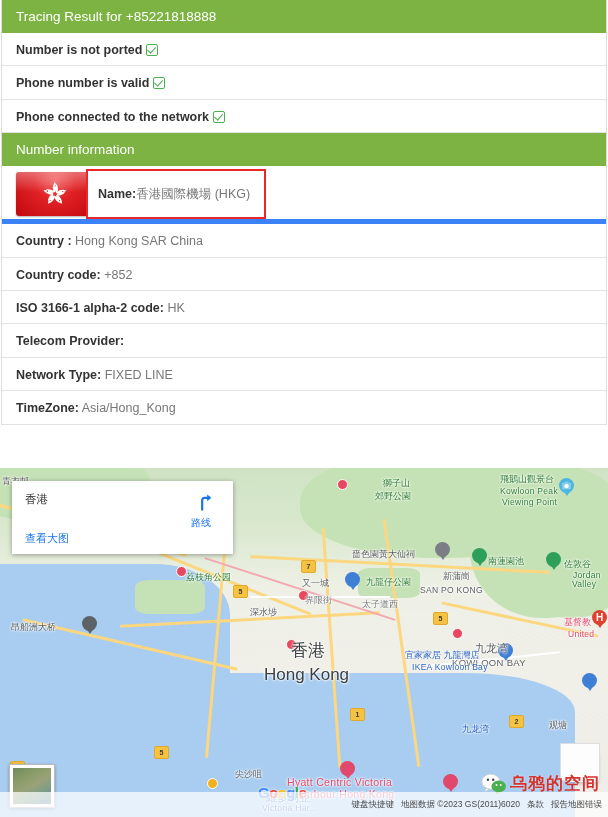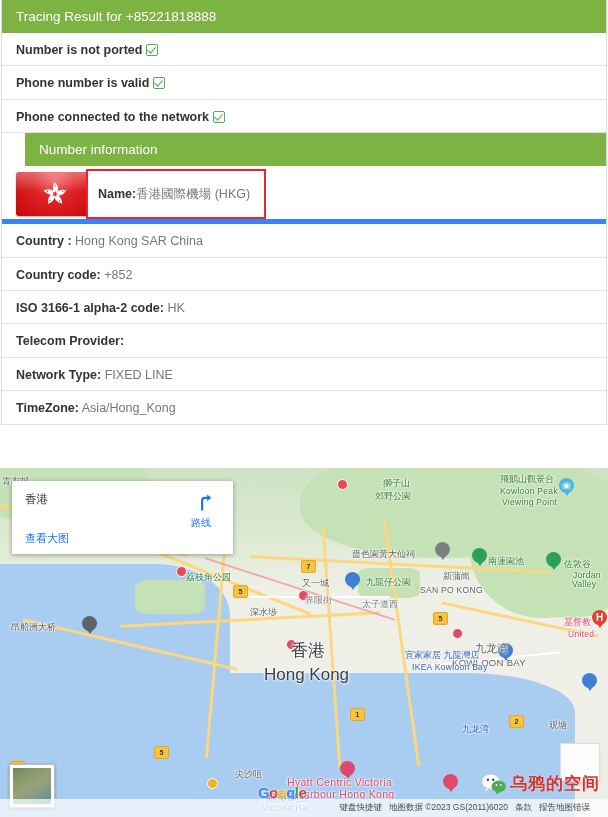--- a/index.html
+++ b/index.html
@@ -2,21 +2,21 @@
 <html><head>
 <meta charset="utf-8">
 <style>
   html,body{margin:0;padding:0;background:#ffffff;}
   body{font-family:"Liberation Sans","DejaVu Sans",sans-serif;-webkit-font-smoothing:antialiased;}
   .page{width:608px;height:817px;position:relative;overflow:hidden;background:#fff;}
 
   
   .panel{width:606px;margin:0 1px;border:1px solid #ddd;border-top:none;border-bottom:none;box-sizing:border-box;}
   .panel-head{background:#7cb342;color:#fff;font-size:13.5px;padding:8px 14px;line-height:17px;box-sizing:border-box;height:33px;}
-  .panel-head.t2{margin-top:0;margin-left:23px;}
+  .panel-head.t2{margin-top:0;}
   .row{border-bottom:1px solid #e2e2e2;padding:9px 14px;font-size:12.5px;line-height:16px;color:#777;box-sizing:border-box;height:33.4px;white-space:nowrap;overflow:hidden;}
   .row b{color:#333;font-weight:bold;}
   .chk{display:inline-block;width:12px;height:12px;border:1.6px solid #4caf50;border-radius:2px;position:relative;vertical-align:-2px;margin-left:4px;box-sizing:border-box;}
   .chk:after{content:"";position:absolute;left:2px;top:0px;width:4px;height:7px;border:solid #4caf50;border-width:0 1.8px 1.8px 0;transform:rotate(42deg);}
 
   
   .namerow{border-bottom:5px solid #3b82f6;padding:6px 14px 7px;height:58px;box-sizing:border-box;position:relative;}
   .flag{width:78px;height:44px;border-radius:3px;display:inline-block;vertical-align:middle;
         background:radial-gradient(ellipse at 50% 20%,#f1595b 0%,#e02226 38%,#c1080d 100%);
         position:relative;overflow:hidden;box-shadow:0 1px 2px rgba(0,0,0,.3);}
@@ -62,22 +62,22 @@
   .infowin .viewbig{position:absolute;left:13px;top:50px;font-size:11px;color:#1a73e8;text-align:center;}
 
   
   .satthumb{position:absolute;left:9px;bottom:9px;width:46px;height:44px;background:#fff;border:1px solid #bbb;
             box-shadow:0 1px 3px rgba(0,0,0,.3);padding:3px;box-sizing:border-box;}
   .satthumb i{display:block;width:100%;height:100%;
      background:linear-gradient(150deg,#6f8a5c 0%,#8a9d6a 30%,#9aa178 50%,#7e9e86 70%,#5f86a4 100%);}
   .zoomctl{position:absolute;right:10px;bottom:35px;width:29px;height:29px;background:#fff;
            box-shadow:0 1px 4px rgba(0,0,0,.3);display:flex;align-items:center;justify-content:center;
            font-size:19px;color:#666;line-height:1;}
-  .gattr{position:absolute;left:0;right:0;bottom:0;height:18px;background:rgba(255,255,255,.72);
-         font-size:8.5px;color:#4a4a4a;display:flex;align-items:center;justify-content:flex-end;gap:7px;padding-right:18px;}
+  .gattr{position:absolute;left:0;right:0;bottom:0;height:25px;background:rgba(255,255,255,.72);
+         font-size:8.5px;color:#4a4a4a;display:flex;align-items:center;justify-content:flex-end;gap:7px;padding-right:6px;}
   .gattr span{white-space:nowrap;}
   .glogo{position:absolute;left:258px;bottom:16px;font-size:15px;font-weight:bold;letter-spacing:-.6px;
          text-shadow:0 0 3px rgba(255,255,255,.9);}
   .wm{position:absolute;right:8px;bottom:22px;display:flex;align-items:center;gap:3px;}
   .wm .txt{font-size:17px;color:#d4332e;font-weight:bold;letter-spacing:1px;
            text-shadow:0 0 2px rgba(255,255,255,.6);}
   .wmbox{position:absolute;right:8px;bottom:36px;width:38px;height:36px;background:#fdfdfd;border:1px solid #ddd;}
 </style>
 </head>
 <body>

